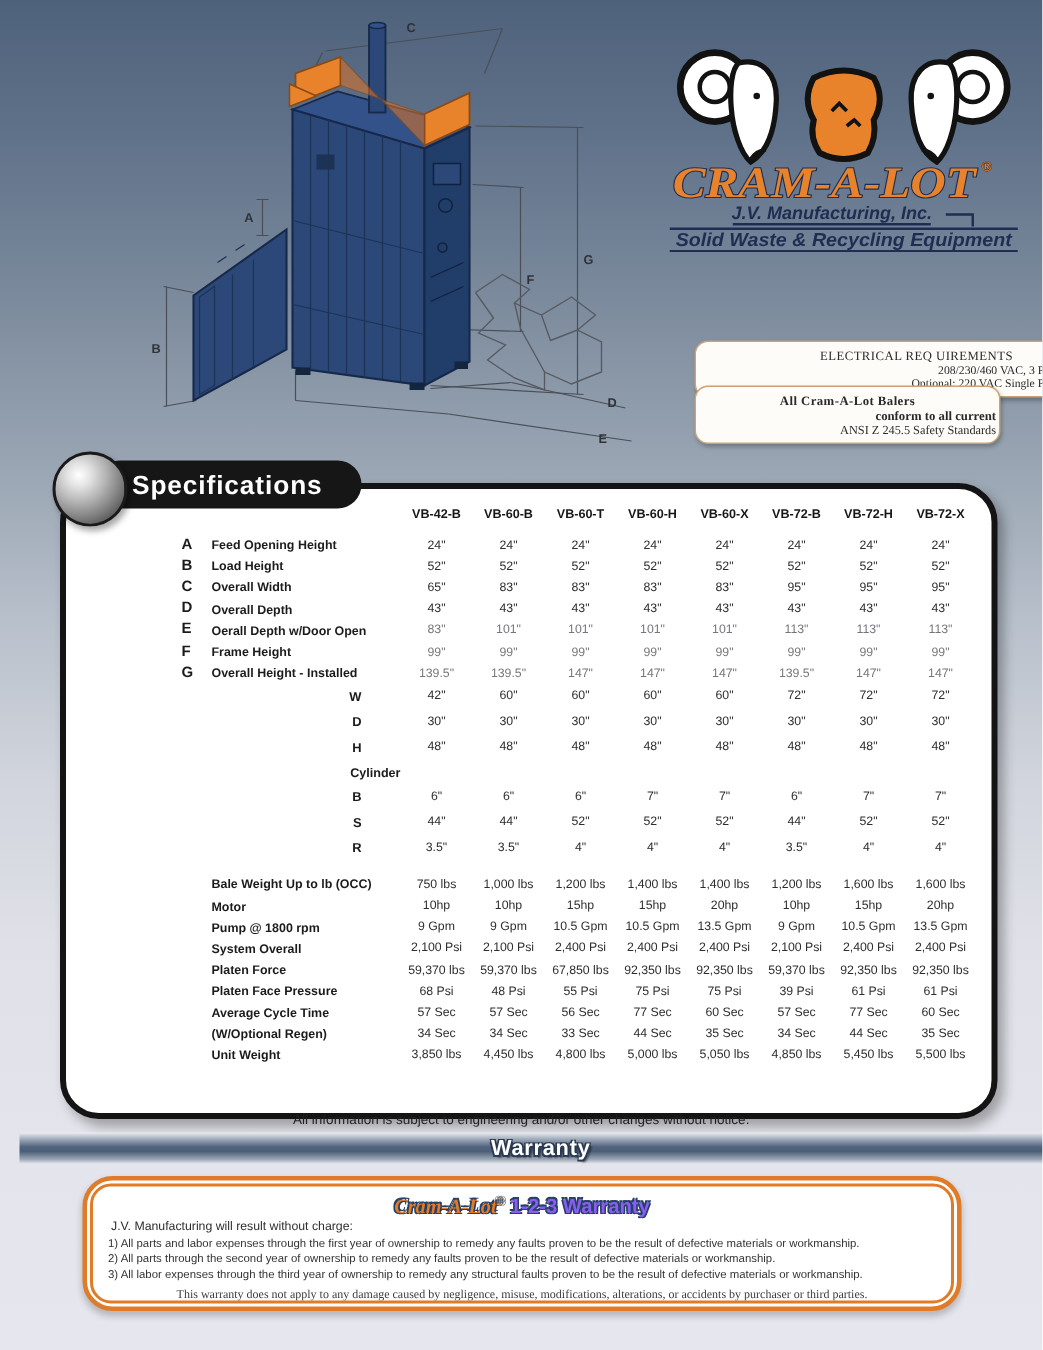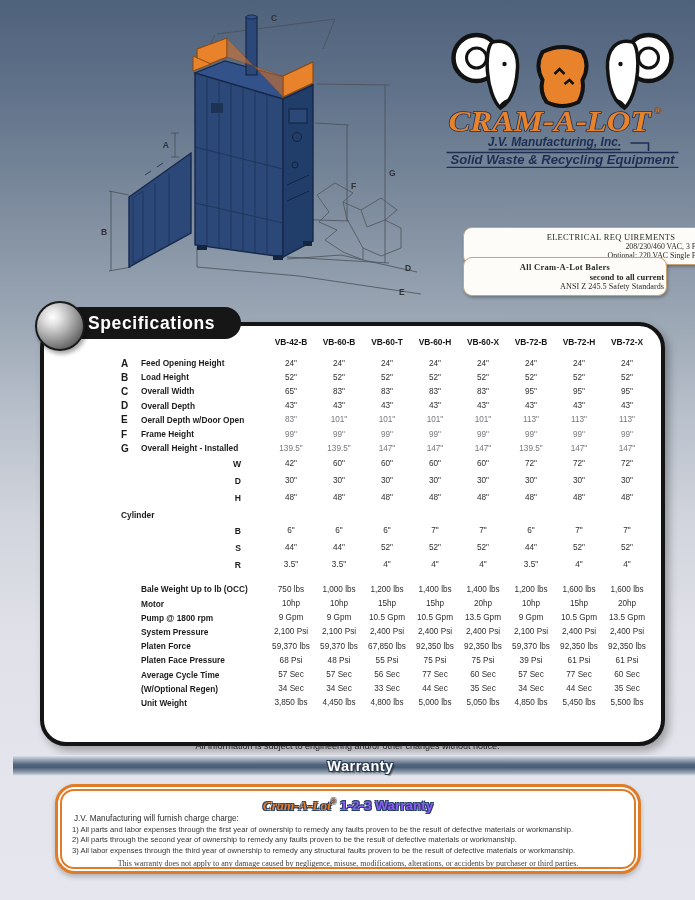--- a/index.html
+++ b/index.html
@@ -46,21 +46,21 @@
   .trow .lc{font-weight:bold;font-size:10px;color:#1b1b1b;}
   .trow .lb{font-weight:bold;font-size:8.3px;color:#1b1b1b;white-space:nowrap;}
   .trow .v{font-size:8.2px;color:#2e2e2e;text-align:center;white-space:nowrap;}
   .trow .v.hd{font-weight:bold;font-size:8.4px;color:#161616;}
   .trow .v.mut{color:#75777d;}
   .trow .sc{grid-column:1 / span 2;text-align:right;padding-right:26px;font-weight:bold;font-size:8.6px;color:#1b1b1b;}
   .trow .sl{grid-column:1 / span 2;font-weight:bold;font-size:8.4px;color:#1b1b1b;white-space:nowrap;}
   .thead{height:16px;margin-bottom:6px;}
   .dim{height:14.2px;}
   .sect{height:15px;margin-top:11px;}
-  .sect2{height:15px;margin-top:1px;}
+  .sect2{height:15px;margin-top:1px;text-align:right;}
   .sub{height:17px;}
   .perf{height:14.2px;}
   .perf-first{margin-top:9px;}
 
   
   #eng-note{
     position:absolute;left:0;top:741px;width:695px;text-align:center;
     font-size:9px;color:#1f1f1f;
   }
   #warranty-bar{
@@ -230,21 +230,21 @@
     <line x1="4" y1="149.5" x2="236" y2="149.5" stroke="#1e2e52" stroke-width="1.6"></line>
   </svg>
 
   <div class="info-box" style="top:227px;padding-left:48px;">
     <div class="l1">ELECTRICAL REQ UIREMENTS</div>
     <div class="l2">208/230/460 VAC, 3 Phase</div>
     <div class="l3">Optional: 220 VAC Single Phase</div>
   </div>
   <div class="info-box safety" style="top:257px;">
     <div class="l1">All Cram-A-Lot Balers</div>
-    <div class="l2">second to all current</div>
+    <div class="l2">conform to all current</div>
     <div class="l3">ANSI Z 245.5 Safety Standards</div>
   </div>
 
   <div id="spec-sphere"></div>
   <div id="spec-pill">
     <span>Specifications</span>
   </div>
   <div id="spec-panel">
     <div id="spec-table">
         <div class="trow thead">
@@ -443,21 +443,21 @@
           <div class="v">9 Gpm</div>
           <div class="v">10.5 Gpm</div>
           <div class="v">10.5 Gpm</div>
           <div class="v">13.5 Gpm</div>
           <div class="v">9 Gpm</div>
           <div class="v">10.5 Gpm</div>
           <div class="v">13.5 Gpm</div>
         </div>
         <div class="trow perf">
           <div class="lc"></div>
-          <div class="lb">System Pressure</div>
+          <div class="lb">System Overall</div>
           <div class="v">2,100 Psi</div>
           <div class="v">2,100 Psi</div>
           <div class="v">2,400 Psi</div>
           <div class="v">2,400 Psi</div>
           <div class="v">2,400 Psi</div>
           <div class="v">2,100 Psi</div>
           <div class="v">2,400 Psi</div>
           <div class="v">2,400 Psi</div>
         </div>
         <div class="trow perf">
@@ -527,21 +527,21 @@
 
   <div id="warranty-bar">
     <span>Warranty</span>
   </div>
 
   <div id="warranty-box-outer">
     <div id="warranty-box-inner">
       <div id="warranty-title">
         <span class="brand">Cram-A-Lot</span><span class="reg">®</span><span class="rest"> 1-2-3 Warranty</span>
       </div>
-      <div id="warranty-intro">J.V. Manufacturing will furnish charge charge:</div>
+      <div id="warranty-intro">J.V. Manufacturing will result without charge:</div>
       <div class="warranty-item">1)  All parts and labor expenses through the first year of ownership to remedy any faults proven to be the result of defective materials or workmanship.</div>
       <div class="warranty-item">2)  All parts through the second year of ownership to remedy any faults proven to be the result of defective materials or workmanship.</div>
       <div class="warranty-item">3)  All labor expenses through the third year of ownership to remedy any structural faults proven to be the result of defective materials or workmanship.</div>
       <div id="warranty-disclaimer">This warranty does not apply to any damage caused by negligence, misuse, modifications, alterations, or accidents by purchaser or third parties.</div>
       <div id="warranty-refer">Refer to operation manual for specific warranty coverage.</div>
     </div>
   </div>
 
 </div>
 

